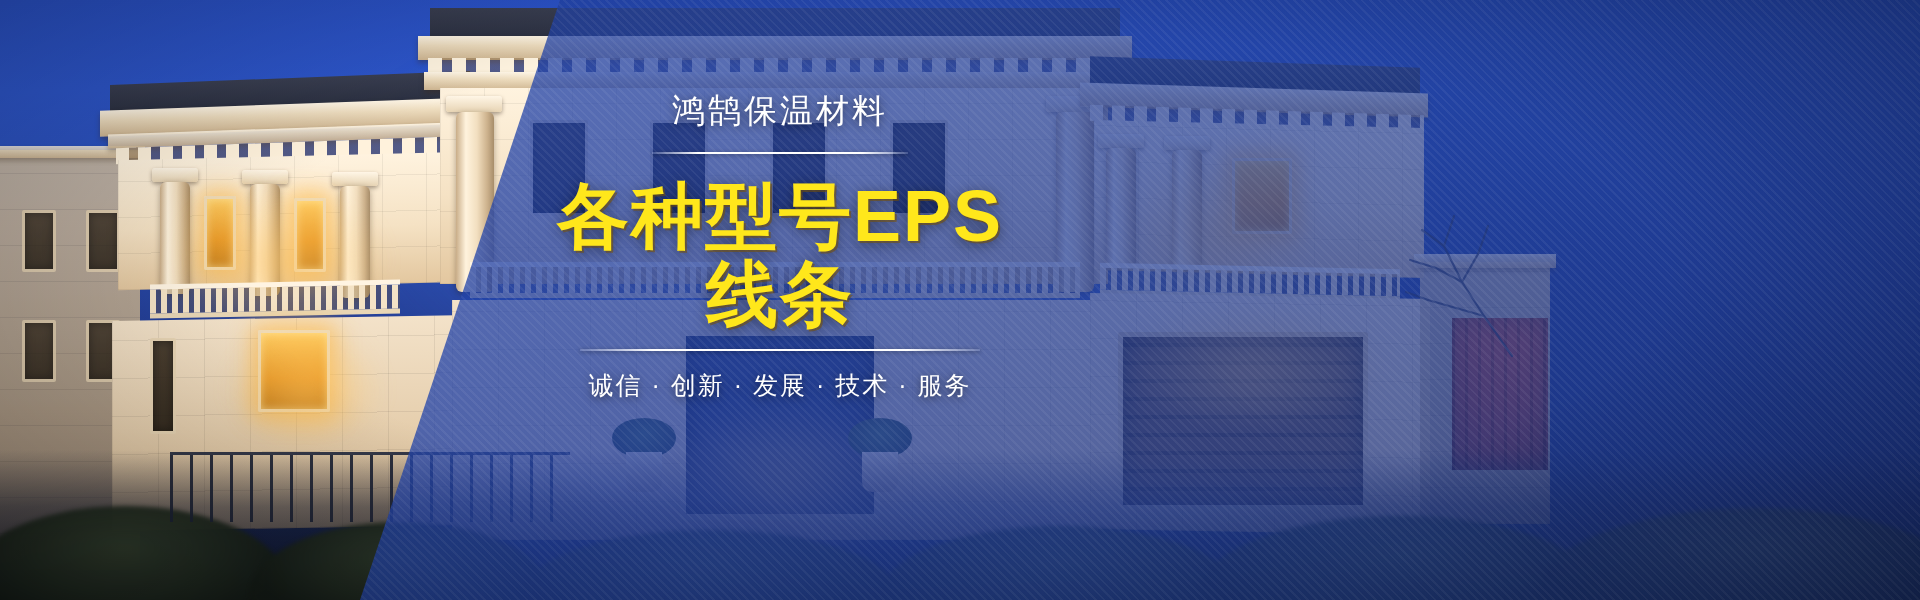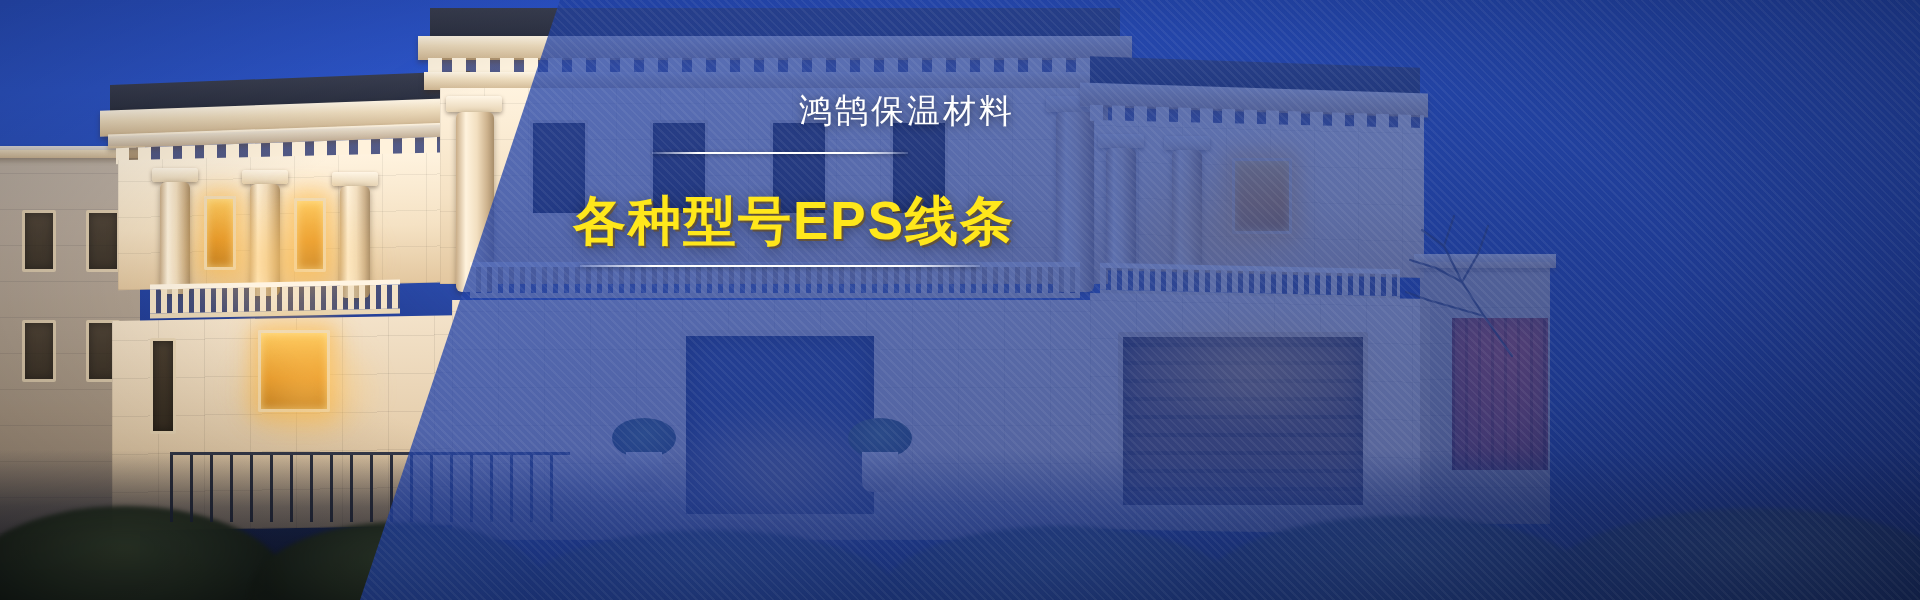--- a/index.html
+++ b/index.html
@@ -132,37 +132,37 @@
     clip-path:polygon(560px 0, 1920px 0, 1920px 600px, 360px 600px);
   }
   .vignette{
     position:absolute;inset:0;pointer-events:none;
     background:radial-gradient(ellipse at 50% 45%,rgba(0,0,0,0) 52%,rgba(0,0,0,.30) 100%);
   }
 
   
   .copy{
     position:absolute;left:545px;top:92px;width:470px;
-    text-align:right;z-index:40;
+    text-align:center;z-index:40;
   }
   .subtitle{
     color:#ffffff;font-size:33px;letter-spacing:3px;line-height:1.15;
     text-shadow:0 2px 10px rgba(0,0,0,.55);
     font-weight:400;
   }
   .rule{
     height:2px;margin:22px auto 0;width:256px;
     background:linear-gradient(90deg,rgba(255,255,255,.15),#ffffff 18%,#ffffff 82%,rgba(255,255,255,.15));
     box-shadow:0 1px 4px rgba(0,0,0,.4);
   }
   .rule-b{margin:16px auto 18px;width:400px;}
   .headline{
-    margin-top:38px;
+    margin-top:24px;
     color:#ffe71b;
-    font-size:53px;font-weight:700;letter-spacing:2px;line-height:1.08;
+    font-size:72px;font-weight:700;letter-spacing:2px;line-height:1.08;
     text-shadow:
       2px 2px 0 rgba(120,80,0,.55),
       0 3px 14px rgba(0,0,0,.45);
   }
   .headline .l2{display:block;margin-top:6px;}
   .tagline{
     color:#ffffff;font-size:25px;letter-spacing:2px;
     text-shadow:0 2px 9px rgba(0,0,0,.55);
   }
 </style>
@@ -309,15 +309,16 @@
     <div class="subtitle">鸿鹄保温材料</div>
 
     <div class="rule"></div>
 
     <div class="headline">
       <span class="l1">各种型号EPS线条</span>
     </div>
 
     <div class="rule rule-b"></div>
 
+    <div class="tagline">诚信 · 创新 · 发展 · 技术 · 服务</div>
   </div>
 
 </div>
 
 </body></html>

